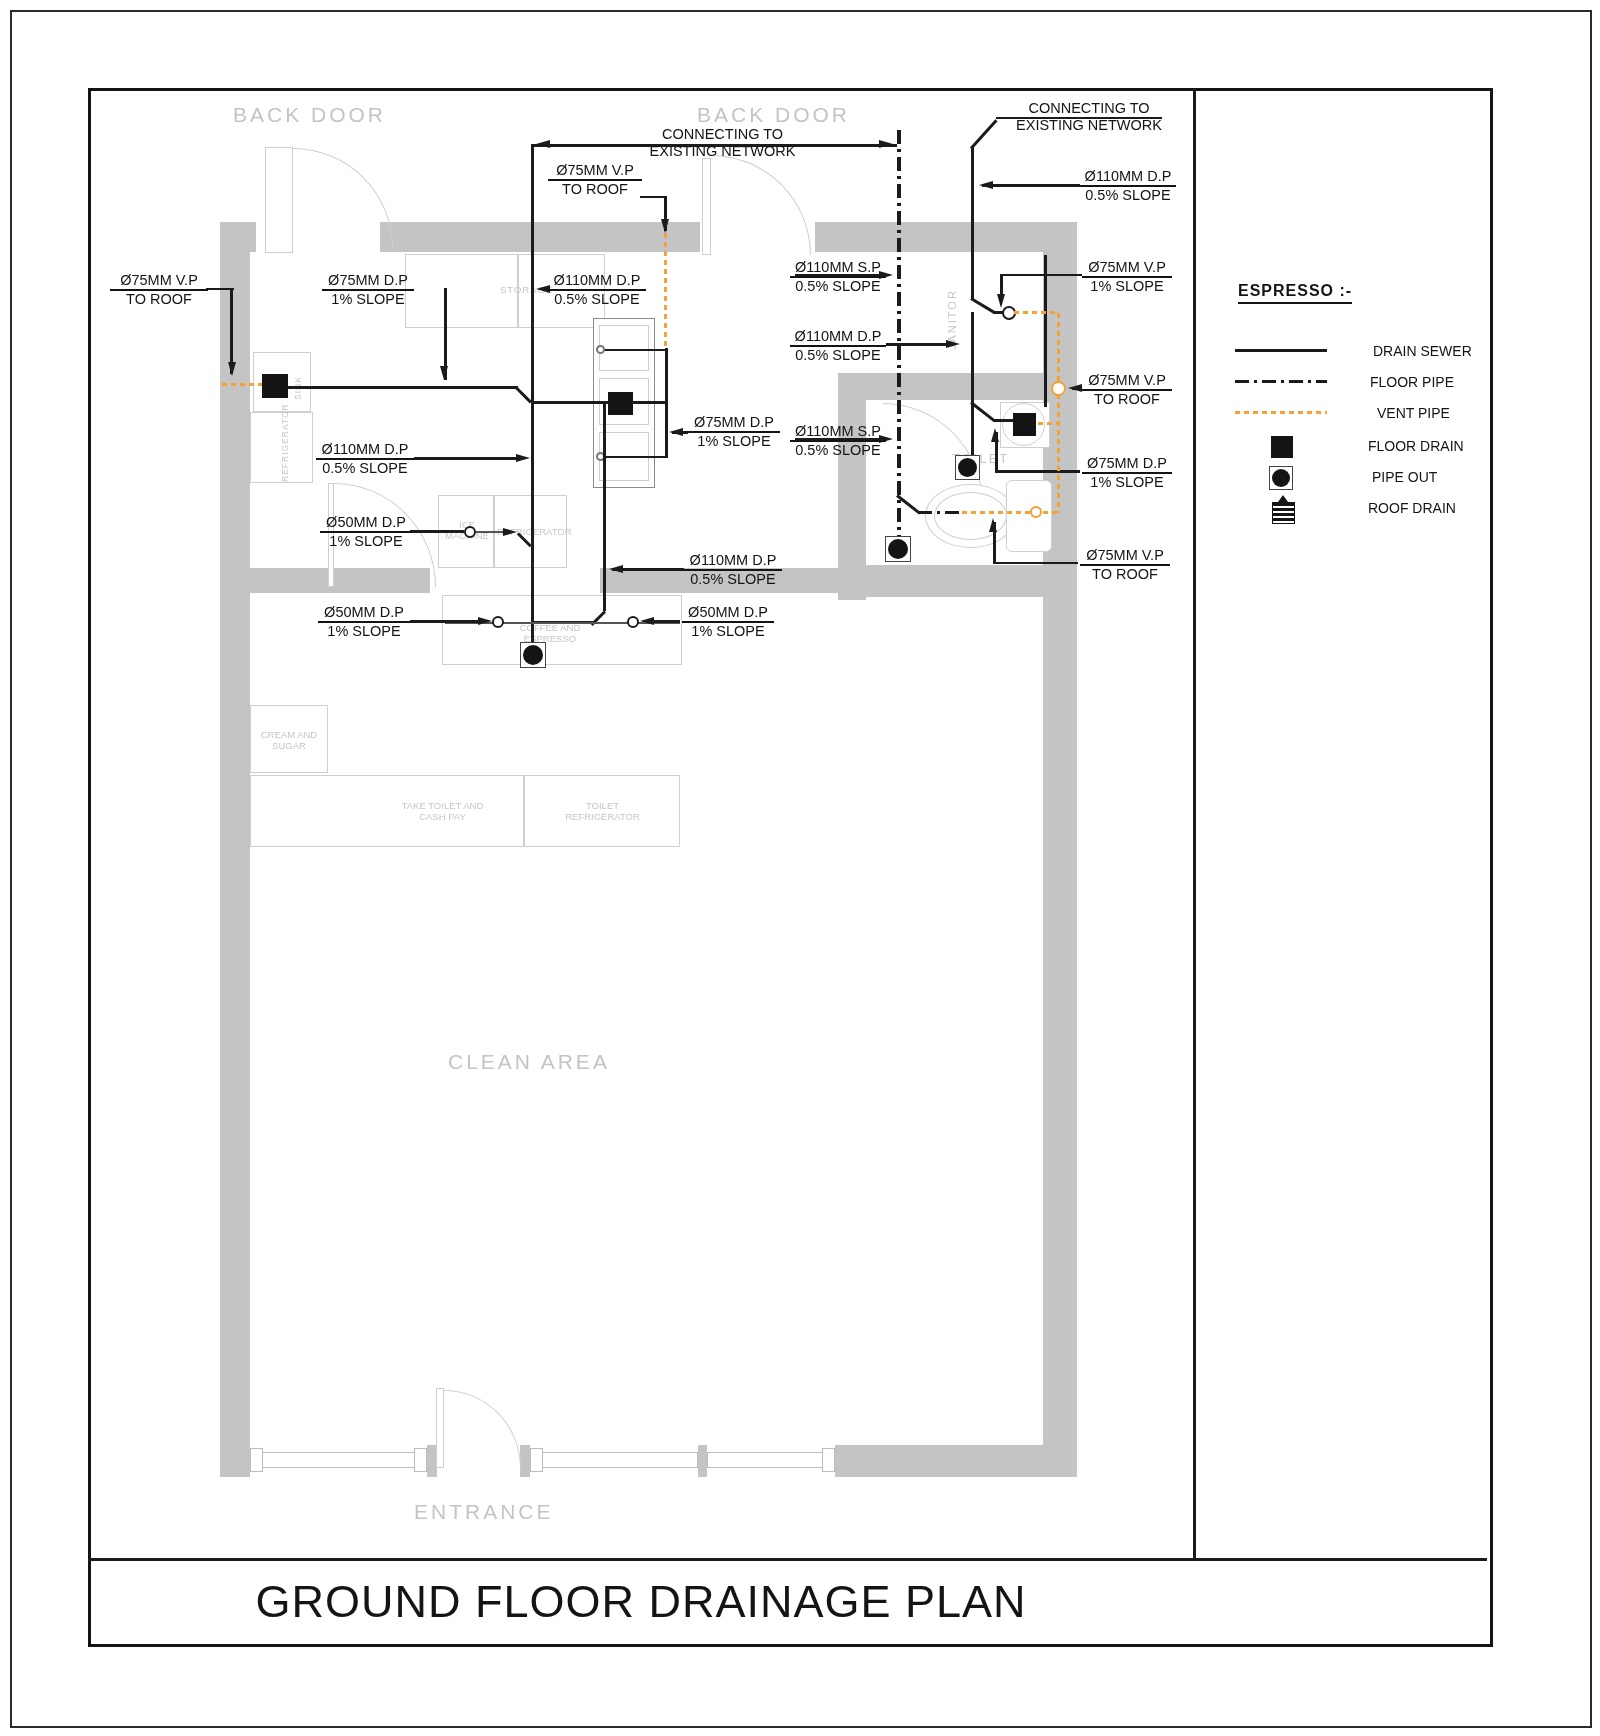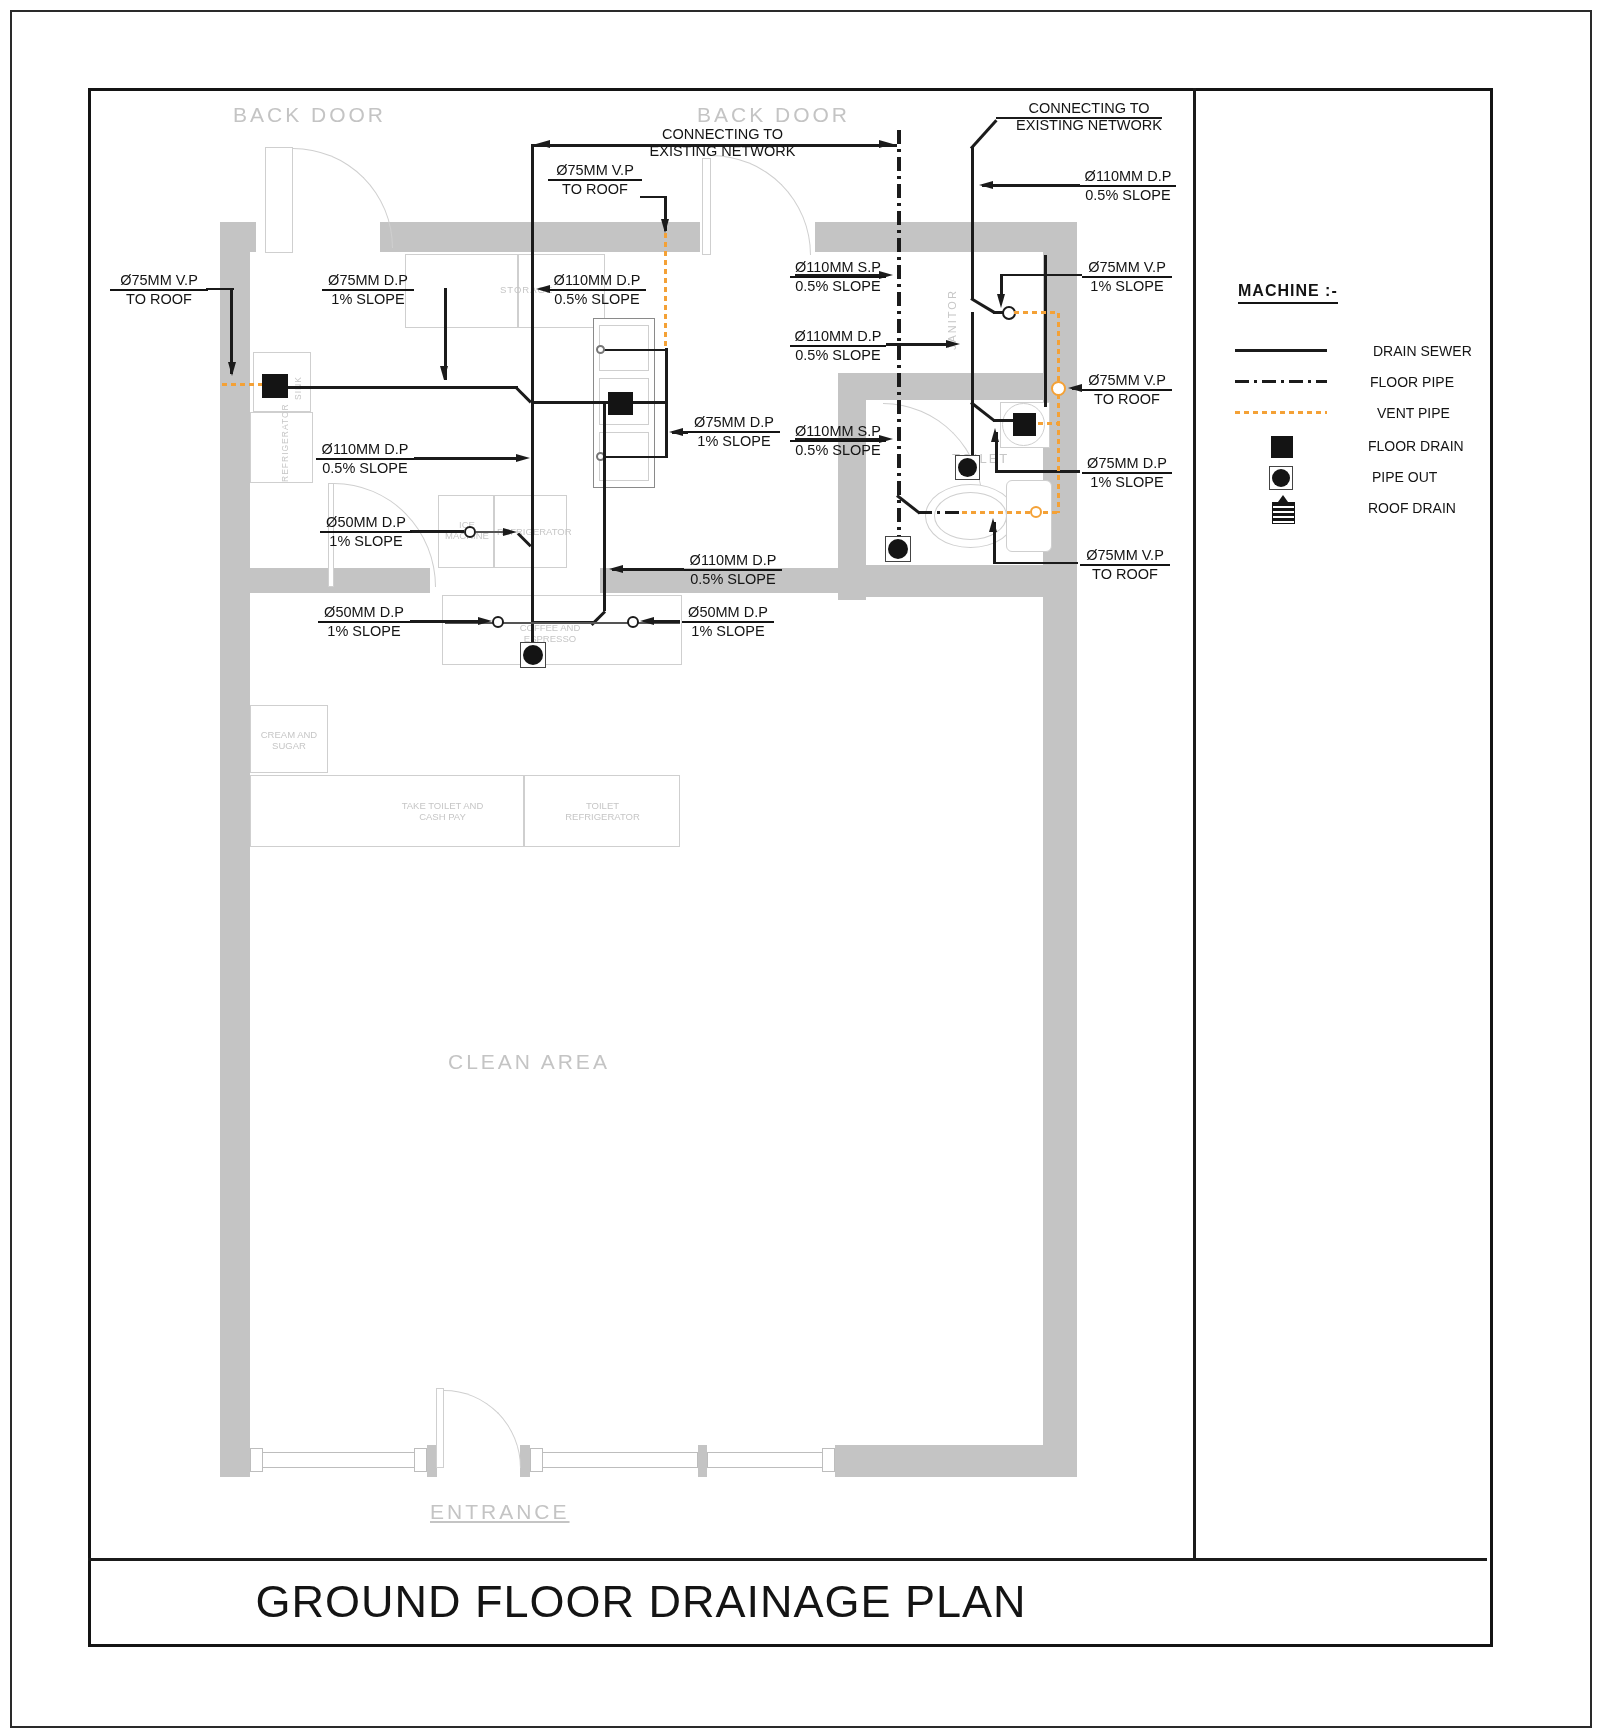--- a/index.html
+++ b/index.html
@@ -104,21 +104,21 @@
 <div class="ell" style="left:925px;top:484px;width:91px;height:64px;"></div>
 <div class="ell" style="left:934px;top:492px;width:73px;height:48px;"></div>
 <div class="fx" style="left:1006px;top:480px;width:46px;height:72px;border-radius:6px;"></div>
 
 <div class="roomtxt" style="left:233px;top:103px;">BACK DOOR</div>
 <div class="roomtxt" style="left:697px;top:103px;">BACK DOOR</div>
 <div class="stxt" style="left:500px;top:284px;letter-spacing:1px;">STORAGE</div>
 <div class="vtxt" style="left:946px;top:350px;font-size:11px;letter-spacing:2px;">JANITOR</div>
 <div class="stxt" style="left:952px;top:453px;font-size:13px;letter-spacing:2px;">TOILET</div>
 <div class="roomtxt" style="left:448px;top:1050px;">CLEAN AREA</div>
-<div class="roomtxt" style="left:430px;top:1500px;text-decoration:underline;">ENTRANCE</div>
+<div class="roomtxt" style="left:414px;top:1500px;">ENTRANCE</div>
 <div class="stxt" style="left:252px;top:729px;width:74px;">
   <span>CREAM AND</span><br>
   <span>SUGAR</span>
 </div>
 <div class="stxt" style="left:505px;top:622px;width:90px;">
   <span>COFFEE AND</span><br>
   <span>ESPRESSO</span>
 </div>
 <div class="stxt" style="left:385px;top:800px;width:115px;">
   <span>TAKE TOILET AND</span><br>
@@ -311,21 +311,21 @@
 </div>
 <div class="ann" style="left:1082px;top:455px;width:90px;">
   <span class="u">Ø75MM D.P</span>
   <span>1% SLOPE</span>
 </div>
 <div class="ann" style="left:1080px;top:547px;width:90px;">
   <span class="u">Ø75MM V.P</span>
   <span>TO ROOF</span>
 </div>
 
-<div id="legend-head">MACHINE :-</div>
+<div id="legend-head">ESPRESSO :-</div>
 <div class="h" style="left:1235px;top:349px;width:92px;"></div>
 <div class="legendlbl" style="left:1373px;top:343px;">DRAIN SEWER</div>
 <div class="sewh" style="left:1235px;top:380px;width:92px;"></div>
 <div class="legendlbl" style="left:1370px;top:374px;">FLOOR PIPE</div>
 <div class="venth" style="left:1235px;top:411px;width:92px;"></div>
 <div class="legendlbl" style="left:1377px;top:405px;">VENT PIPE</div>
 <div class="fd" style="left:1271px;top:436px;width:22px;height:22px;"></div>
 <div class="legendlbl" style="left:1368px;top:438px;">FLOOR DRAIN</div>
 <div class="cobox" style="left:1269px;top:466px;width:24px;height:24px;"></div>
 <div class="codot" style="left:1272px;top:469px;width:18px;height:18px;"></div>

